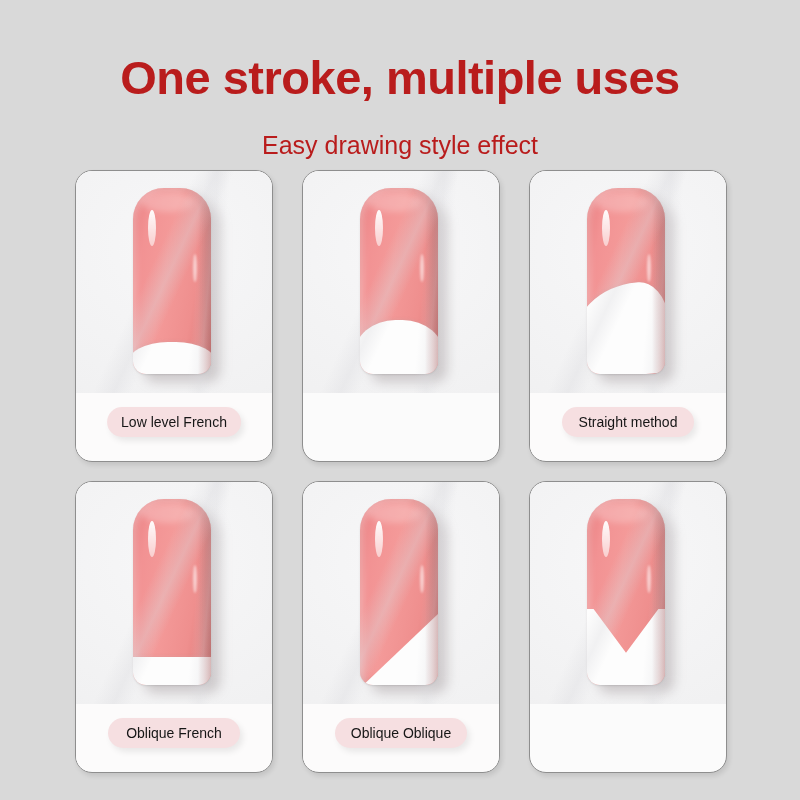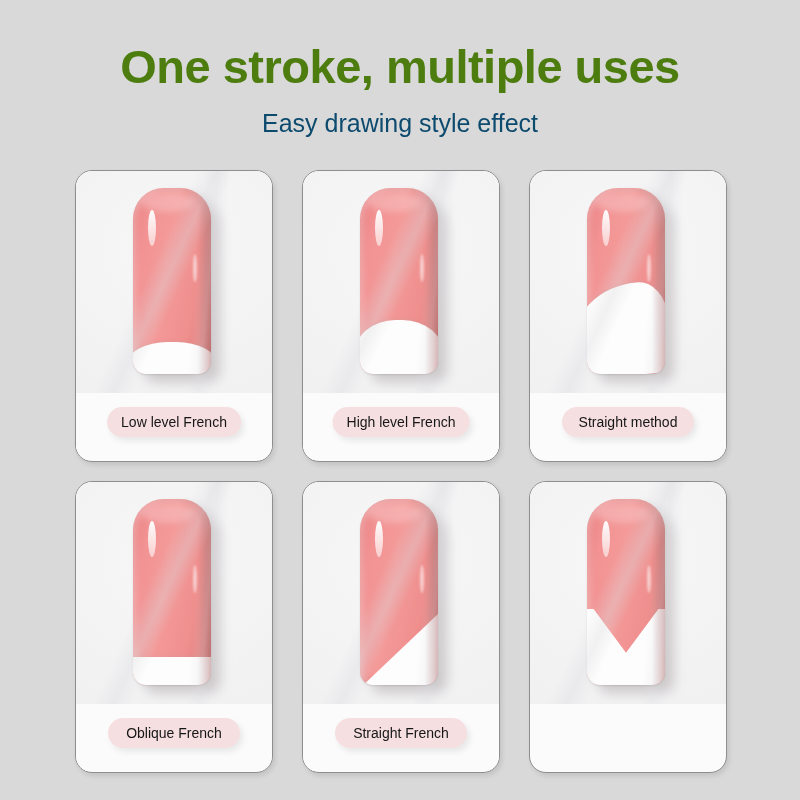--- a/index.html
+++ b/index.html
@@ -24,35 +24,35 @@
 
   
   .header {
     position: absolute;
     top: 0;
     left: 0;
     width: 800px;
     text-align: center;
   }
   .title {
-    margin: 4px;
+    margin: 15px;
     padding-top: 38px;
     font-size: 47px;
     font-weight: bold;
     letter-spacing: -0.5px;
-    color: #4d7c0f;
+    color: #b91c1c;
     line-height: 1.05;
     font-family: "Liberation Sans", sans-serif;
   }
   .subtitle {
     margin: 0;
     padding-top: 14px;
     font-size: 25px;
     font-weight: normal;
-    color: #0c4a6e;
+    color: #b91c1c;
     font-family: "Liberation Sans", sans-serif;
   }
 
   
   .grid {
     position: absolute;
     left: 75px;
     top: 170px;
     width: 757px;
     display: grid;
@@ -285,23 +285,20 @@
             <div class="nail-shadow"></div>
             <div class="nail">
               <div class="tip tip-high"></div>
               <div class="edge-dark"></div>
               <div class="gloss-top"></div>
               <div class="gloss-main"></div>
               <div class="gloss-side"></div>
             </div>
           </div>
         </div>
-        <div class="caption-area">
-          <div class="badge">High level French</div>
-        </div>
       </div>
       <div class="card">
         <div class="photo">
           <div class="nail-wrap">
             <div class="nail-shadow"></div>
             <div class="nail">
               <div class="tip tip-oblique-round"></div>
               <div class="edge-dark"></div>
               <div class="gloss-top"></div>
               <div class="gloss-main"></div>
@@ -337,21 +334,21 @@
             <div class="nail">
               <div class="tip tip-oblique-diag"></div>
               <div class="edge-dark"></div>
               <div class="gloss-top"></div>
               <div class="gloss-main"></div>
               <div class="gloss-side"></div>
             </div>
           </div>
         </div>
         <div class="caption-area">
-          <div class="badge">Straight French</div>
+          <div class="badge">Oblique Oblique</div>
         </div>
       </div>
       <div class="card">
         <div class="photo">
           <div class="nail-wrap">
             <div class="nail-shadow"></div>
             <div class="nail">
               <div class="tip tip-v"></div>
               <div class="edge-dark"></div>
               <div class="gloss-top"></div>

